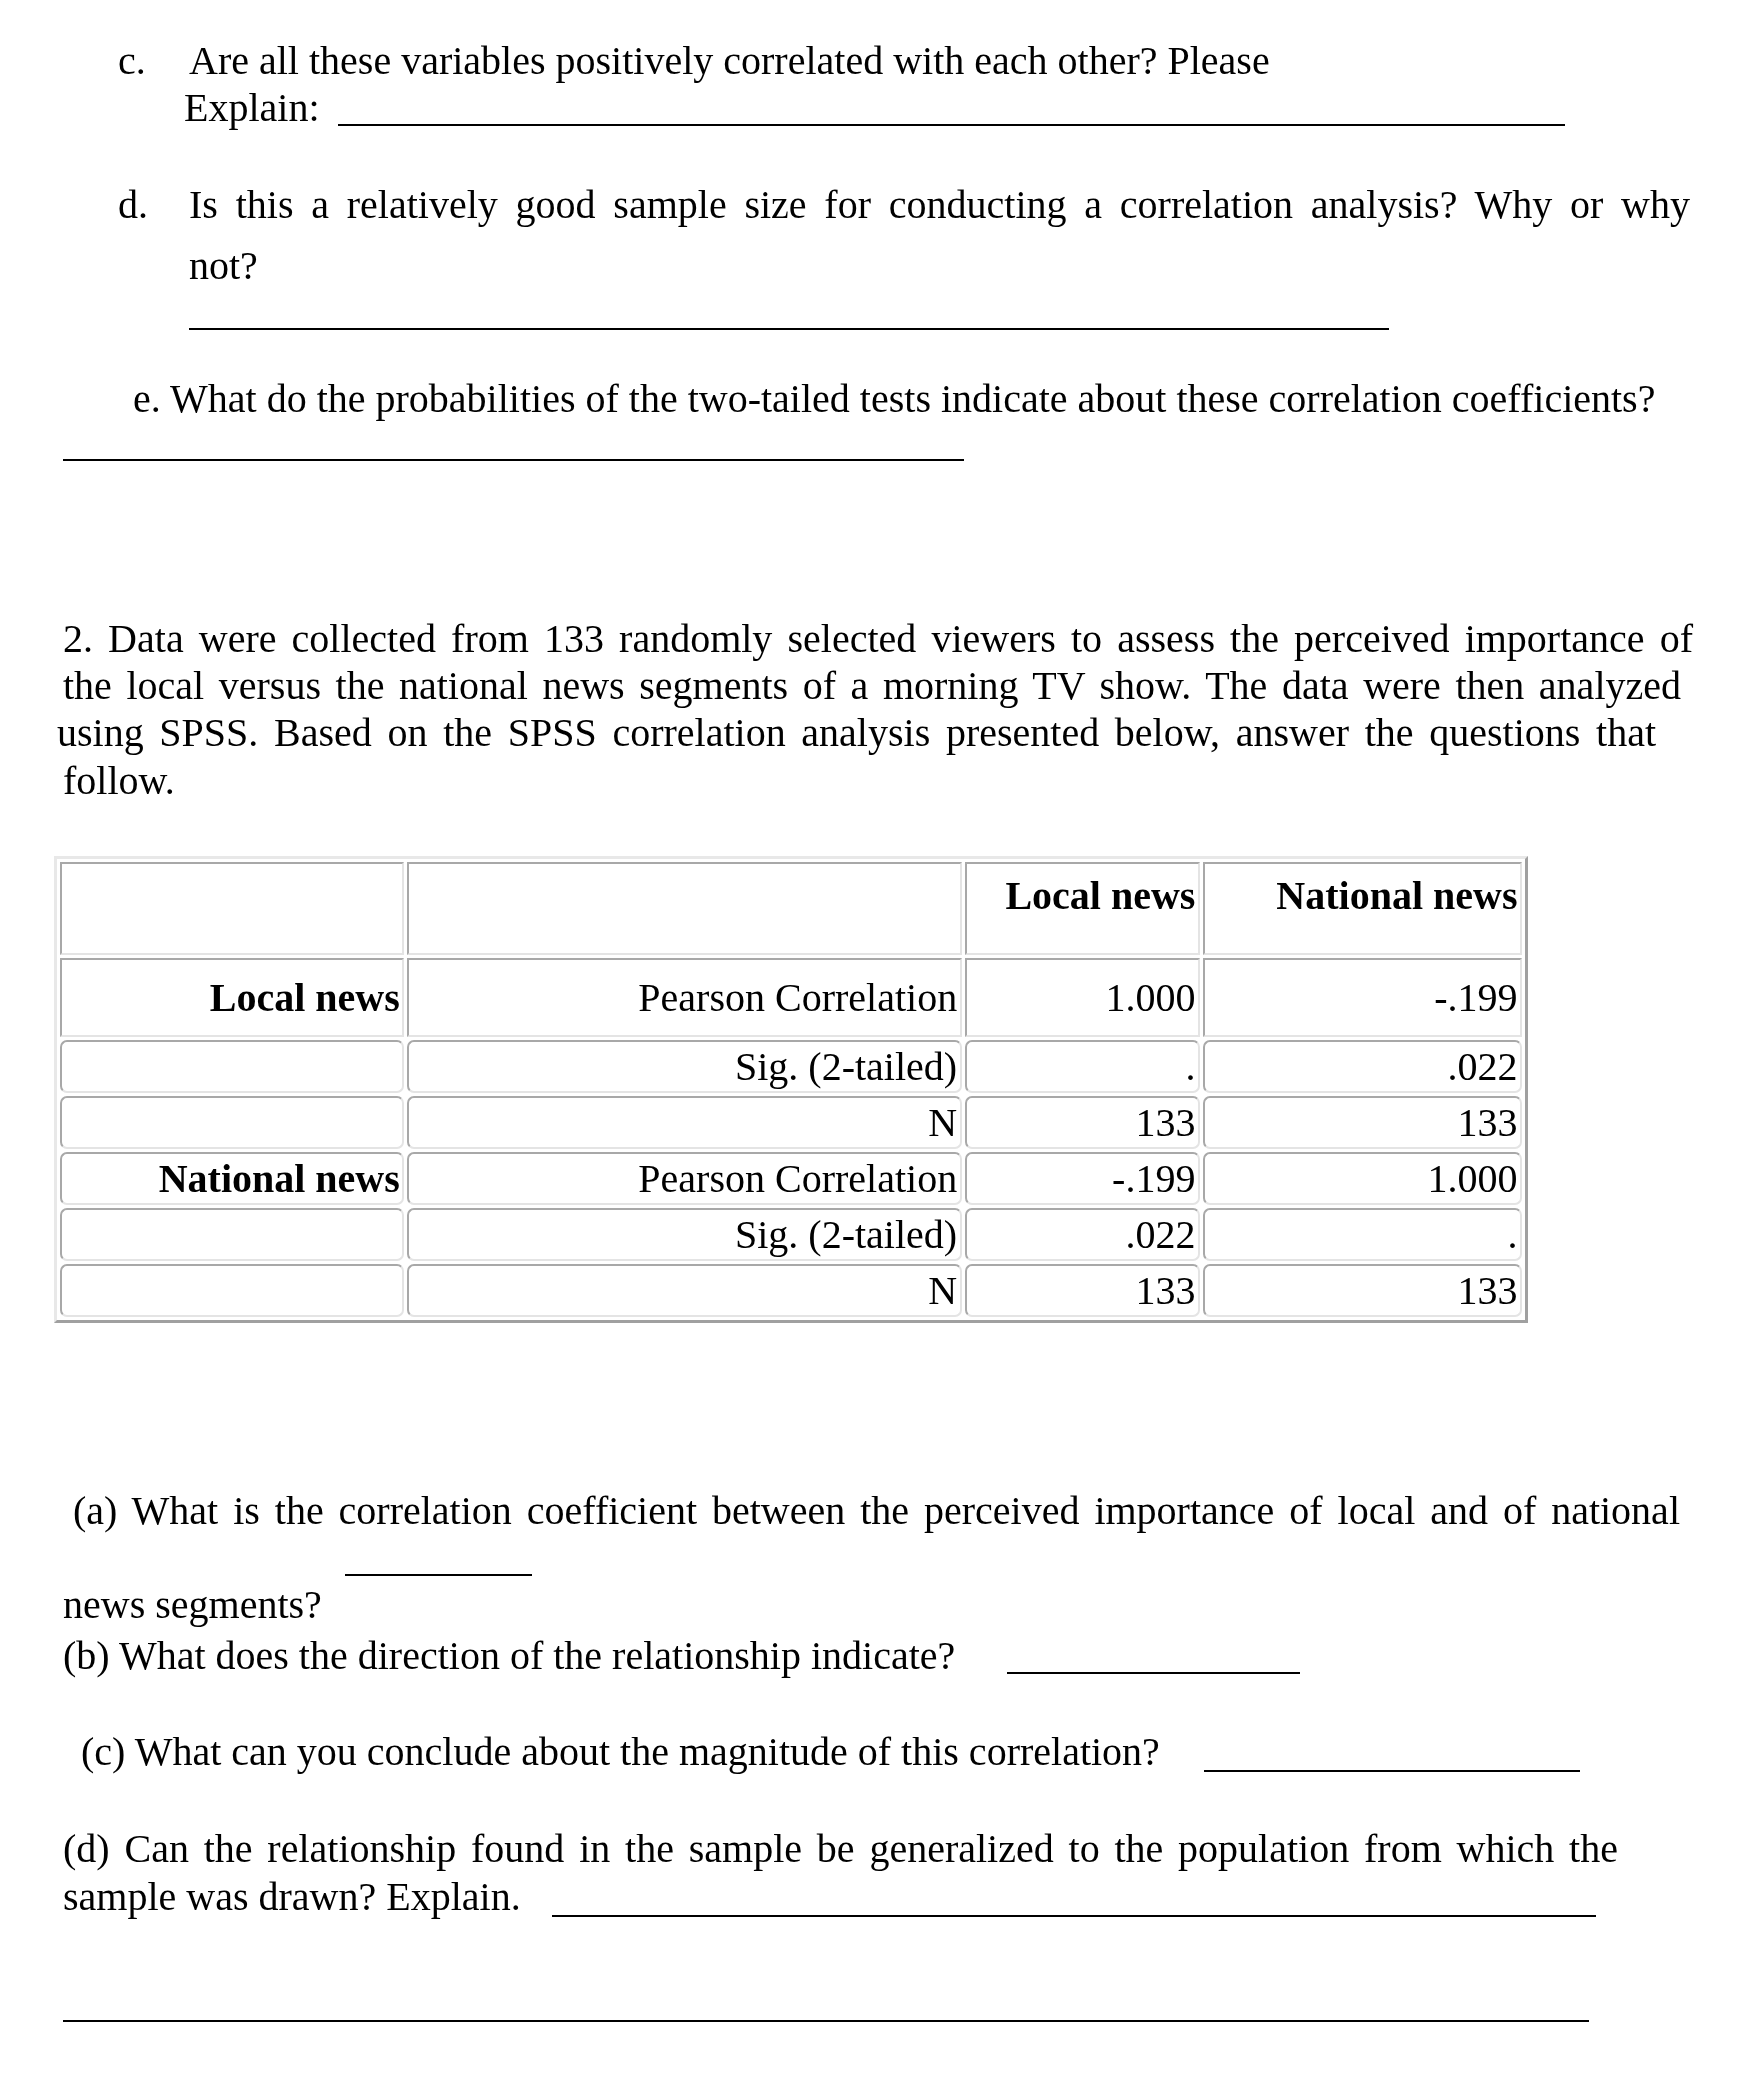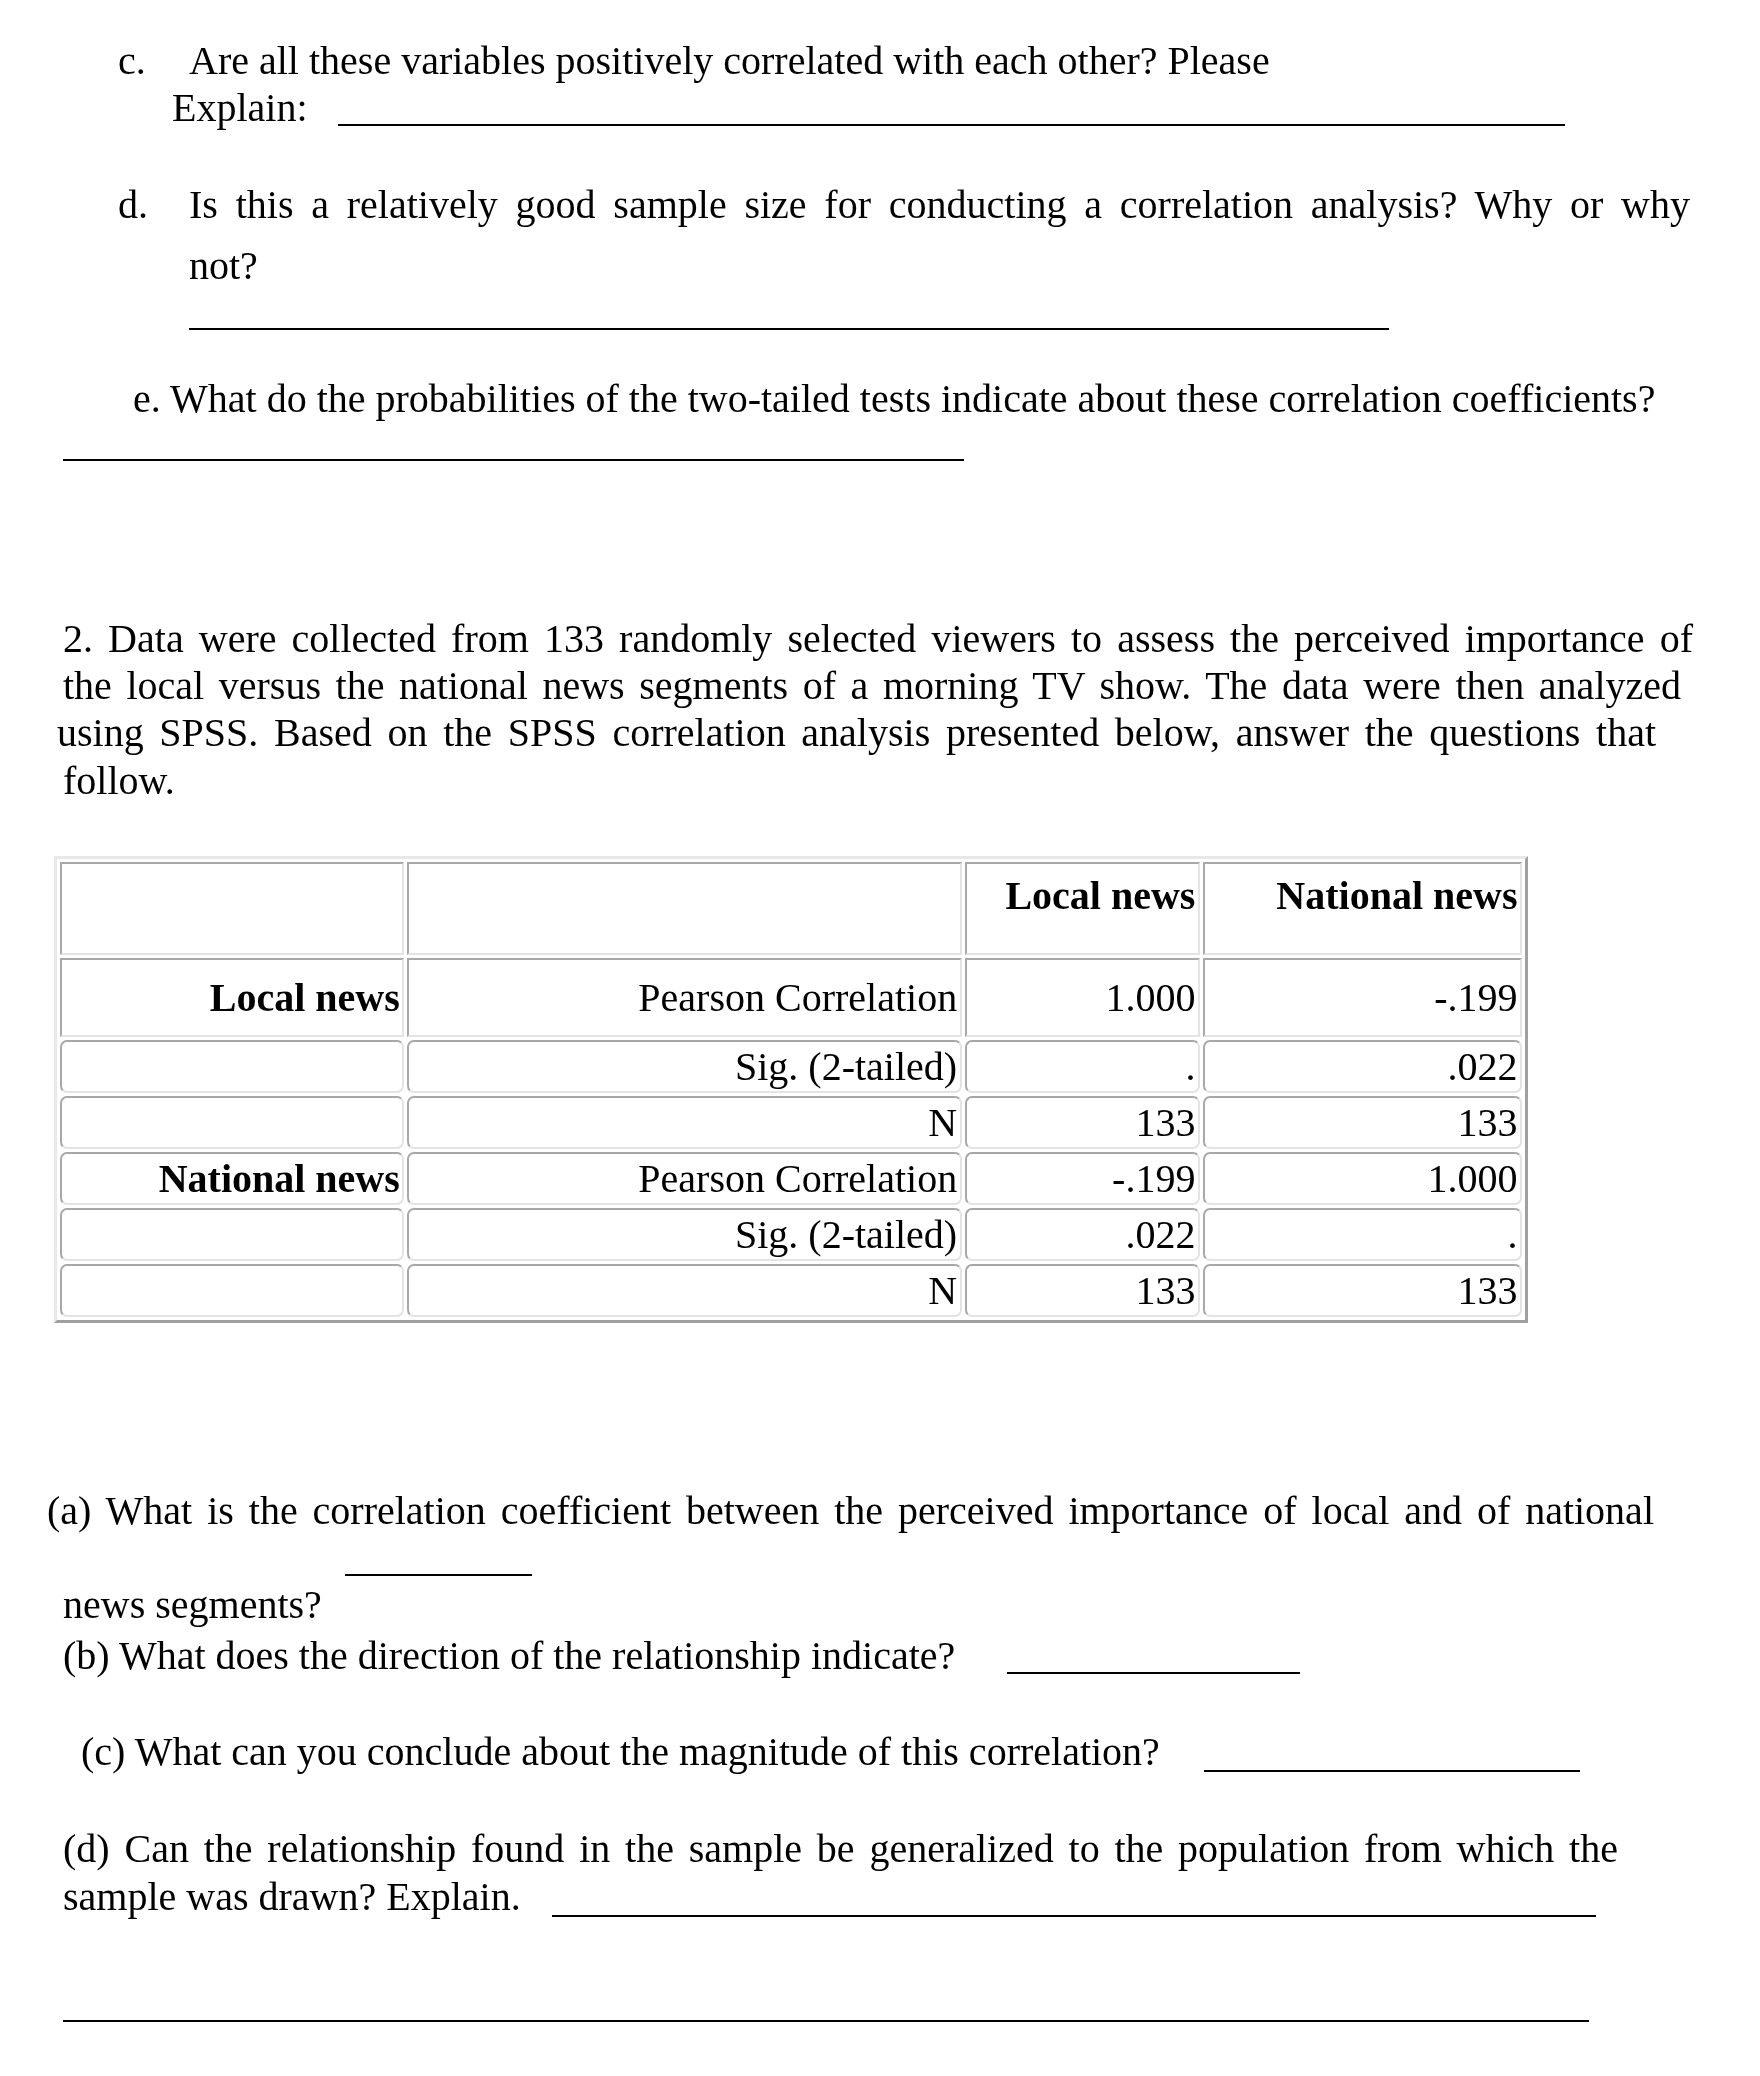--- a/index.html
+++ b/index.html
@@ -21,21 +21,21 @@
   td.c3 { width: 307px; }
   tr.hdr td { height: 81px; vertical-align: top; font-weight: bold; padding-top: 7.5px; }
   tr.r1 td { height: 75px; }
   tr.rs td { height: 49px; border-radius: 7px; }
 </style>
 </head>
 <body>
 
 <div class="t" style="left:118px; top:37px;">c.</div>
 <div class="t" style="left:189px; top:37px;">Are all these variables positively correlated with each other? Please</div>
-<div class="t" style="left:172px; top:84px;">
+<div class="t" style="left:184px; top:84px;">
   <span>Explain:</span>
 </div>
 <div class="hline" style="left:338px; top:124px; width:1227px;"></div>
 
 <div class="t" style="left:118px; top:181px;">d.</div>
 <div class="t justify" style="left:189px; top:181px; width:1501px;">Is this a relatively good sample size for conducting a correlation analysis? Why or why</div>
 <div class="t" style="left:189px; top:229px;margin-top:13px;">not?</div>
 <div class="hline" style="left:189px; top:328px; width:1200px;"></div>
 
 <div class="t" style="left:133px; top:375px;">e. What do the probabilities of the two-tailed tests indicate about these correlation coefficients?</div>
@@ -86,21 +86,21 @@
   </tr>
   <tr class="rs">
     <td class="c0"></td>
     <td class="c1">N</td>
     <td class="c2">133</td>
     <td class="c3">133</td>
   </tr>
 </tbody>
   </table>
 
-<div class="t justify" style="left:47px; top:1487px; width:1607px;">(a) What is the correlation coefficient between the perceived importance of local and of national</div>
+<div class="t justify" style="left:73px; top:1487px; width:1607px;">(a) What is the correlation coefficient between the perceived importance of local and of national</div>
 <div class="t" style="left:63px; top:1534px;margin-top:47px;">news segments?</div>
 <div class="hline" style="left:345px; top:1574px; width:187px;"></div>
 
 <div class="t" style="left:63px; top:1632px;">(b) What does the direction of the relationship indicate?</div>
 <div class="hline" style="left:1007px; top:1672px; width:293px;"></div>
 
 <div class="t" style="left:81px; top:1728px;">(c) What can you conclude about the magnitude of this correlation?</div>
 <div class="hline" style="left:1204px; top:1770px; width:376px;"></div>
 
 <div class="t justify" style="left:63px; top:1825px; width:1555px;font-family:Liberation Serif, serif;">(d) Can the relationship found in the sample be generalized to the population from which the</div>

